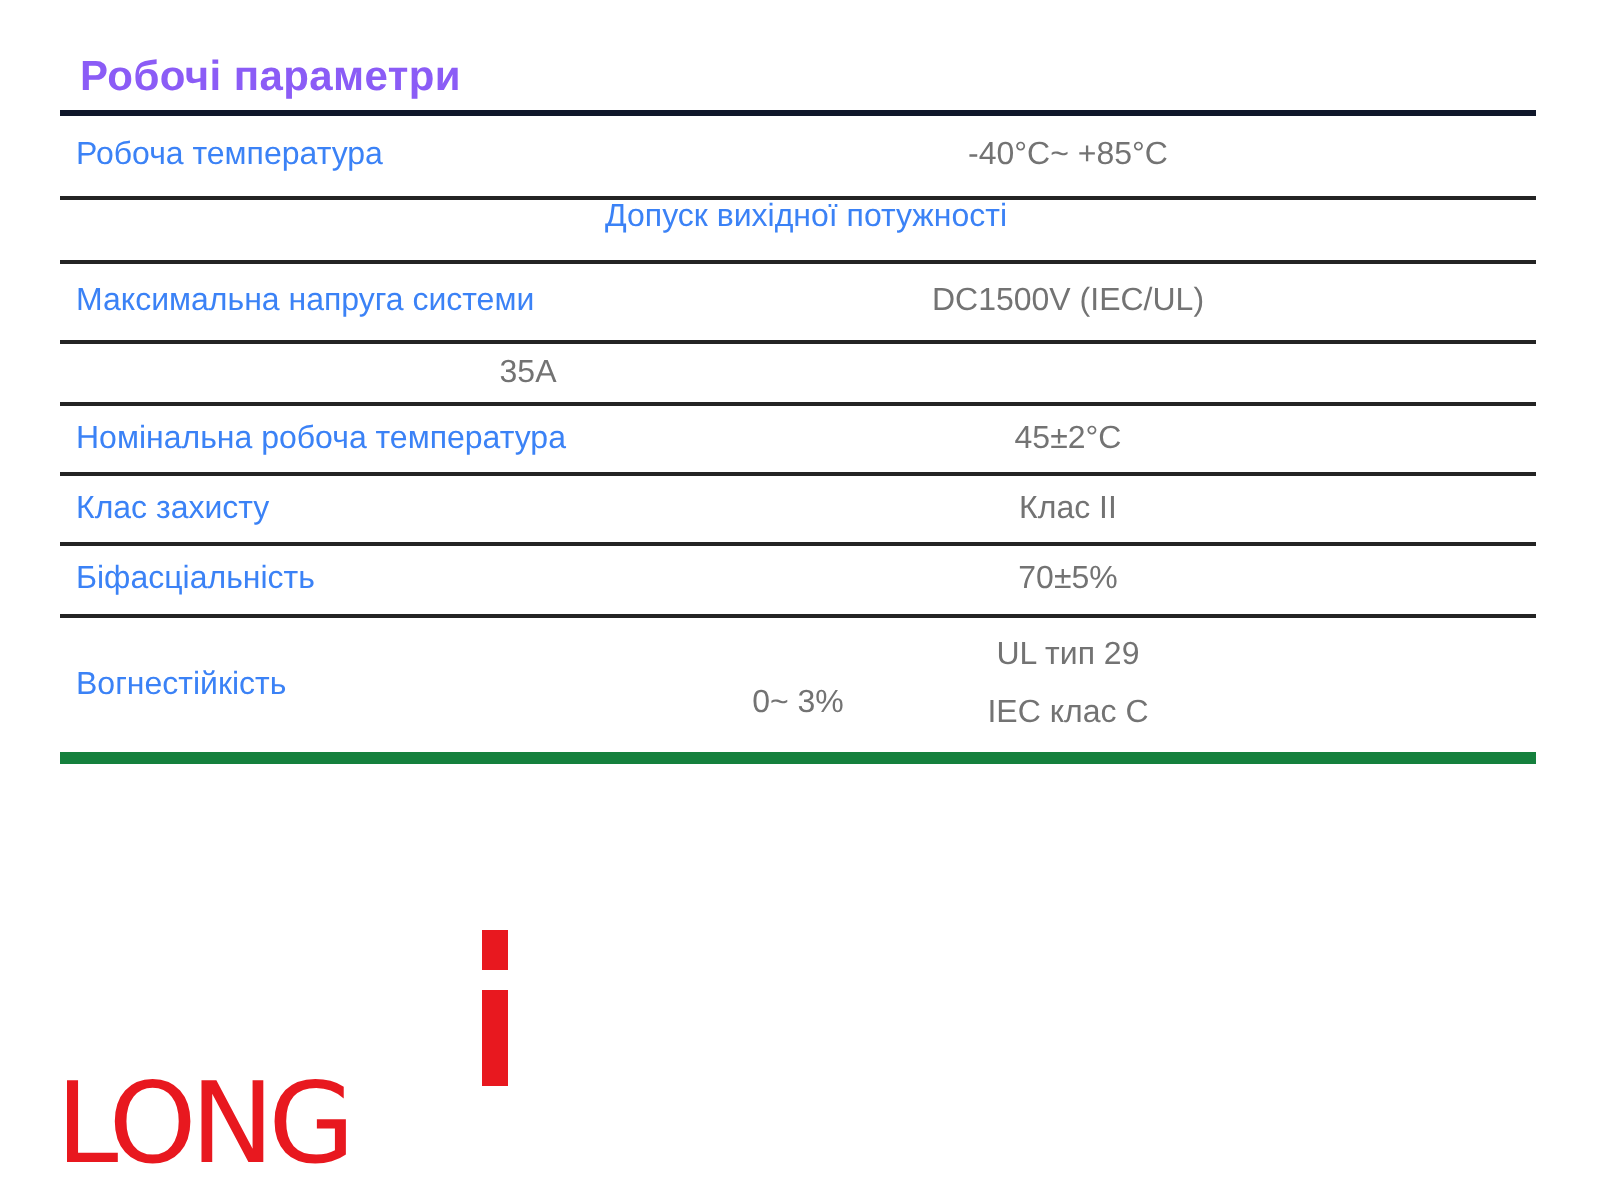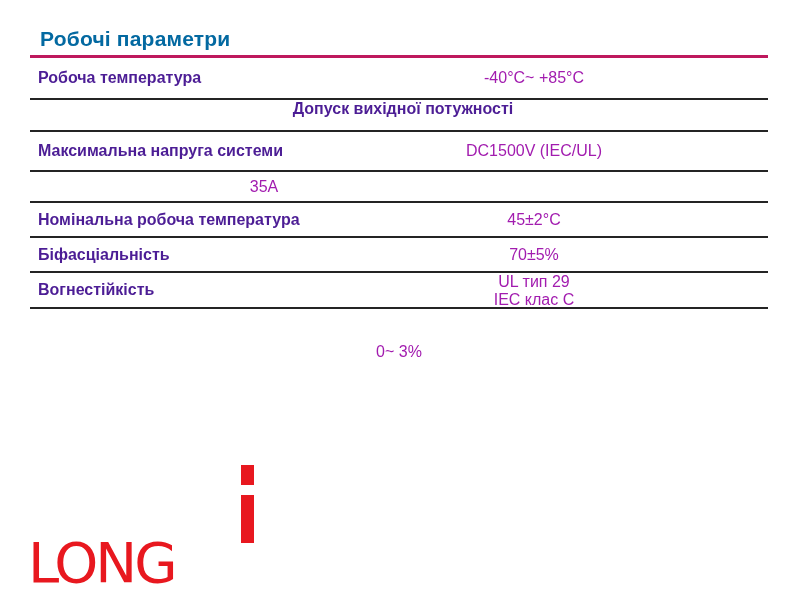--- a/index.html
+++ b/index.html
@@ -6,48 +6,48 @@
   body{
     width:800px;height:600px;position:relative;overflow:hidden;
     background:#ffffff;
     font-family:"Liberation Sans","DejaVu Sans",sans-serif;
     color:#1c1c1c;
   }
   .spec{
     position:absolute;left:30px;top:26px;width:738px;
   }
   .spec-title{
-    font-size:21px;font-weight:bold;color:#0369a1;
+    font-size:21px;font-weight:bold;color:#8b5cf6;
     line-height:26px;padding:0 0 3px 10px;
-    border-bottom:3px solid #be185d;
+    border-bottom:3px solid #0f172a;
     letter-spacing:.2px;
   }
   .rows{width:100%;}
   .row{
     display:flex;align-items:center;
     border-bottom:2px solid #242424;
     font-size:16px;
   }
   .row:nth-child(1){height:40px;}
   .row:nth-child(2){height:30px;flex-direction:column;}
   .row:nth-child(3){height:38px;}
   .row:nth-child(4){height:29px;}
   .row:nth-child(5){height:33px;}
   .row:nth-child(6){height:33px;}
   .row:nth-child(7){height:34px;}
   .row:nth-child(8){height:67px;border-bottom:6px solid #15803d;}
   .label{
     flex:1 1 auto;padding-left:8px;
-    white-space:pre-wrap;color:#4c1d95;font-weight:bold;
+    white-space:pre-wrap;color:#3b82f6;
   }
   .vals{
     flex:0 0 468px;height:100%;
     display:flex;flex-direction:column;
     justify-content:space-evenly;align-items:center;
-    text-align:center;color:#a21caf;
+    text-align:center;color:#737373;
   }
   
   .logo-long{
     position:absolute;left:28px;top:487px;
     font-family:"DejaVu Sans","Liberation Sans",sans-serif;
     font-size:56px;line-height:1;font-weight:normal;
     letter-spacing:-3px;
     color:var(--logo-color,#e8181f);
     margin-top:48px;
   }
@@ -89,20 +89,26 @@
           <div class="val">35A</div>
         </div>
       </div>
       <div class="row">
         <div class="label">Номінальна робоча температура</div>
         <div class="vals">
           <div class="val">45±2°C</div>
         </div>
       </div>
       <div class="row">
+        <div class="label">Клас захисту</div>
+        <div class="vals">
+          <div class="val">Клас II</div>
+        </div>
+      </div>
+      <div class="row">
         <div class="label">Біфасціальність</div>
         <div class="vals">
           <div class="val">70±5%</div>
         </div>
       </div>
       <div class="row">
         <div class="label">Вогнестійкість</div>
         <div class="vals">
           <div class="val">UL тип 29</div>
           <div class="val">IEC клас C</div>

